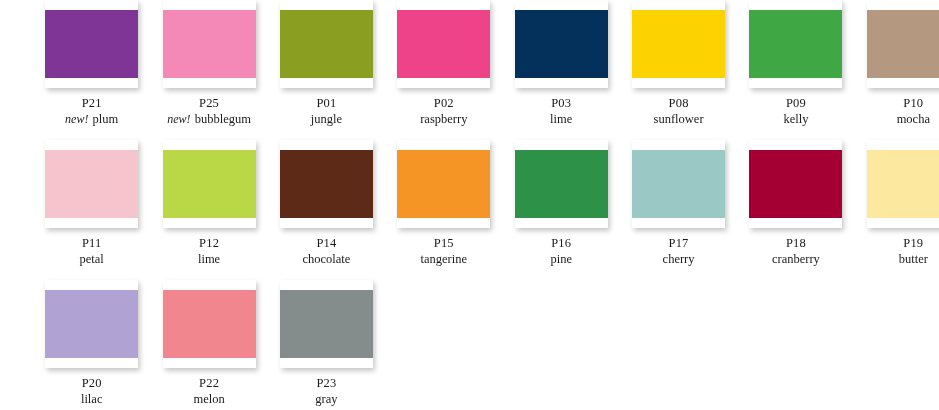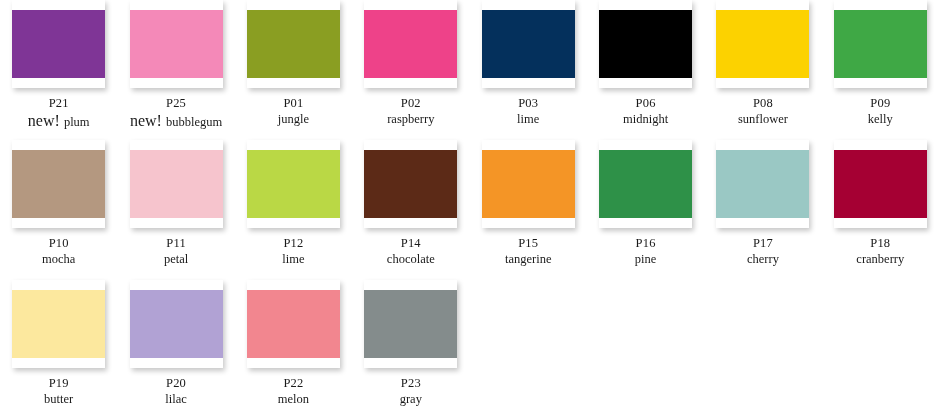--- a/index.html
+++ b/index.html
@@ -14,20 +14,21 @@
     font-family: "Liberation Serif", "DejaVu Serif", serif;
   }
 
   #swatch-grid {
     display: grid;
     grid-template-columns: repeat(8, 117.4px);
     grid-template-rows: repeat(3, 140px);
     width: 939px;
     height: 410px;
     box-sizing: border-box;
+    padding-left: 33px;
   }
 
   .swatch-cell {
     position: relative;
     display: flex;
     flex-direction: column;
     align-items: center;
   }
 
   
@@ -61,21 +62,22 @@
     letter-spacing: 0.2px;
     white-space: nowrap;
   }
 
   .chip-name-line {
     font-size: 12.5px;
     white-space: nowrap;
   }
 
   .chip-new {
-    font-size: 16px;
+    font-style: italic;
+    font-size: 12px;
     padding-right: 1px;
   }
 
   .chip-name {
     font-style: normal;
   }
 </style>
 </head>
 <body>
 
@@ -120,29 +122,20 @@
       <div class="chip-card">
         <div class="chip-color" title="navy" style="background: rgb(4, 48, 92);"></div>
       </div>
       <div class="chip-labels">
         <div class="chip-code">P03</div>
         <div class="chip-name-line"><span class="chip-name">lime</span></div>
       </div>
     </div>
     <div class="swatch-cell">
       <div class="chip-card">
-        <div class="chip-color" title="midnight" style="background: rgb(0, 0, 0);"></div>
-      </div>
-      <div class="chip-labels">
-        <div class="chip-code">P06</div>
-        <div class="chip-name-line"><span class="chip-name">midnight</span></div>
-      </div>
-    </div>
-    <div class="swatch-cell">
-      <div class="chip-card">
         <div class="chip-color" title="sunflower" style="background: rgb(252, 210, 0);"></div>
       </div>
       <div class="chip-labels">
         <div class="chip-code">P08</div>
         <div class="chip-name-line"><span class="chip-name">sunflower</span></div>
       </div>
     </div>
     <div class="swatch-cell">
       <div class="chip-card">
         <div class="chip-color" title="kelly" style="background: rgb(63, 168, 69);"></div>

